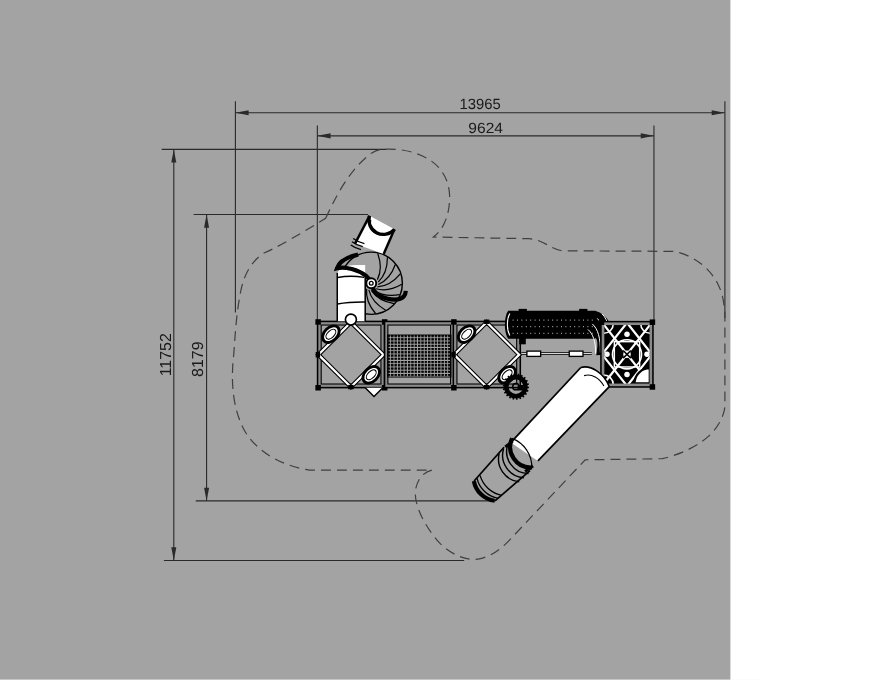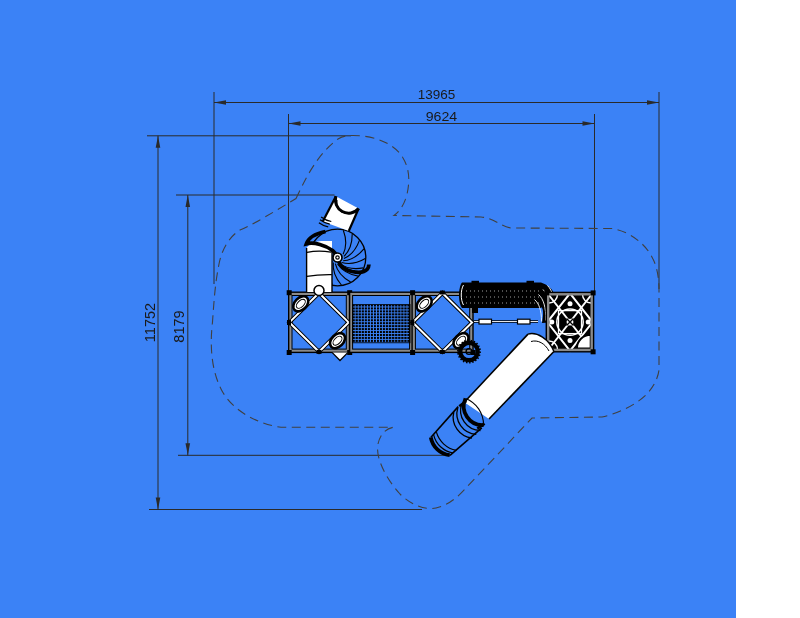--- a/index.html
+++ b/index.html
@@ -1,16 +1,16 @@
 <!DOCTYPE html>
 <html><head>
 <meta charset="utf-8">
 <style>
 html,body{margin:0;padding:0;background:#fff;}
-#page{position:relative;width:736px;height:618px;background:#3b82f6;font-family:"Liberation Sans", sans-serif;}
+#page{position:relative;width:664px;height:618px;background:#a3a3a3;font-family:"Liberation Sans", sans-serif;}
 svg{position:absolute;top:0;left:0;}
 text{font-family:"Liberation Sans", sans-serif;fill:#1a1a1a;}
 </style>
 </head>
 <body>
 <div id="page">
 <svg width="800" height="618" viewBox="0 0 800 618">
 <defs>
 <pattern id="meshp" x="352.5" y="304.5" width="3.05" height="2.95" patternUnits="userSpaceOnUse">
   <rect x="0" y="0" width="2.2" height="2.05" fill="#000"></rect>

